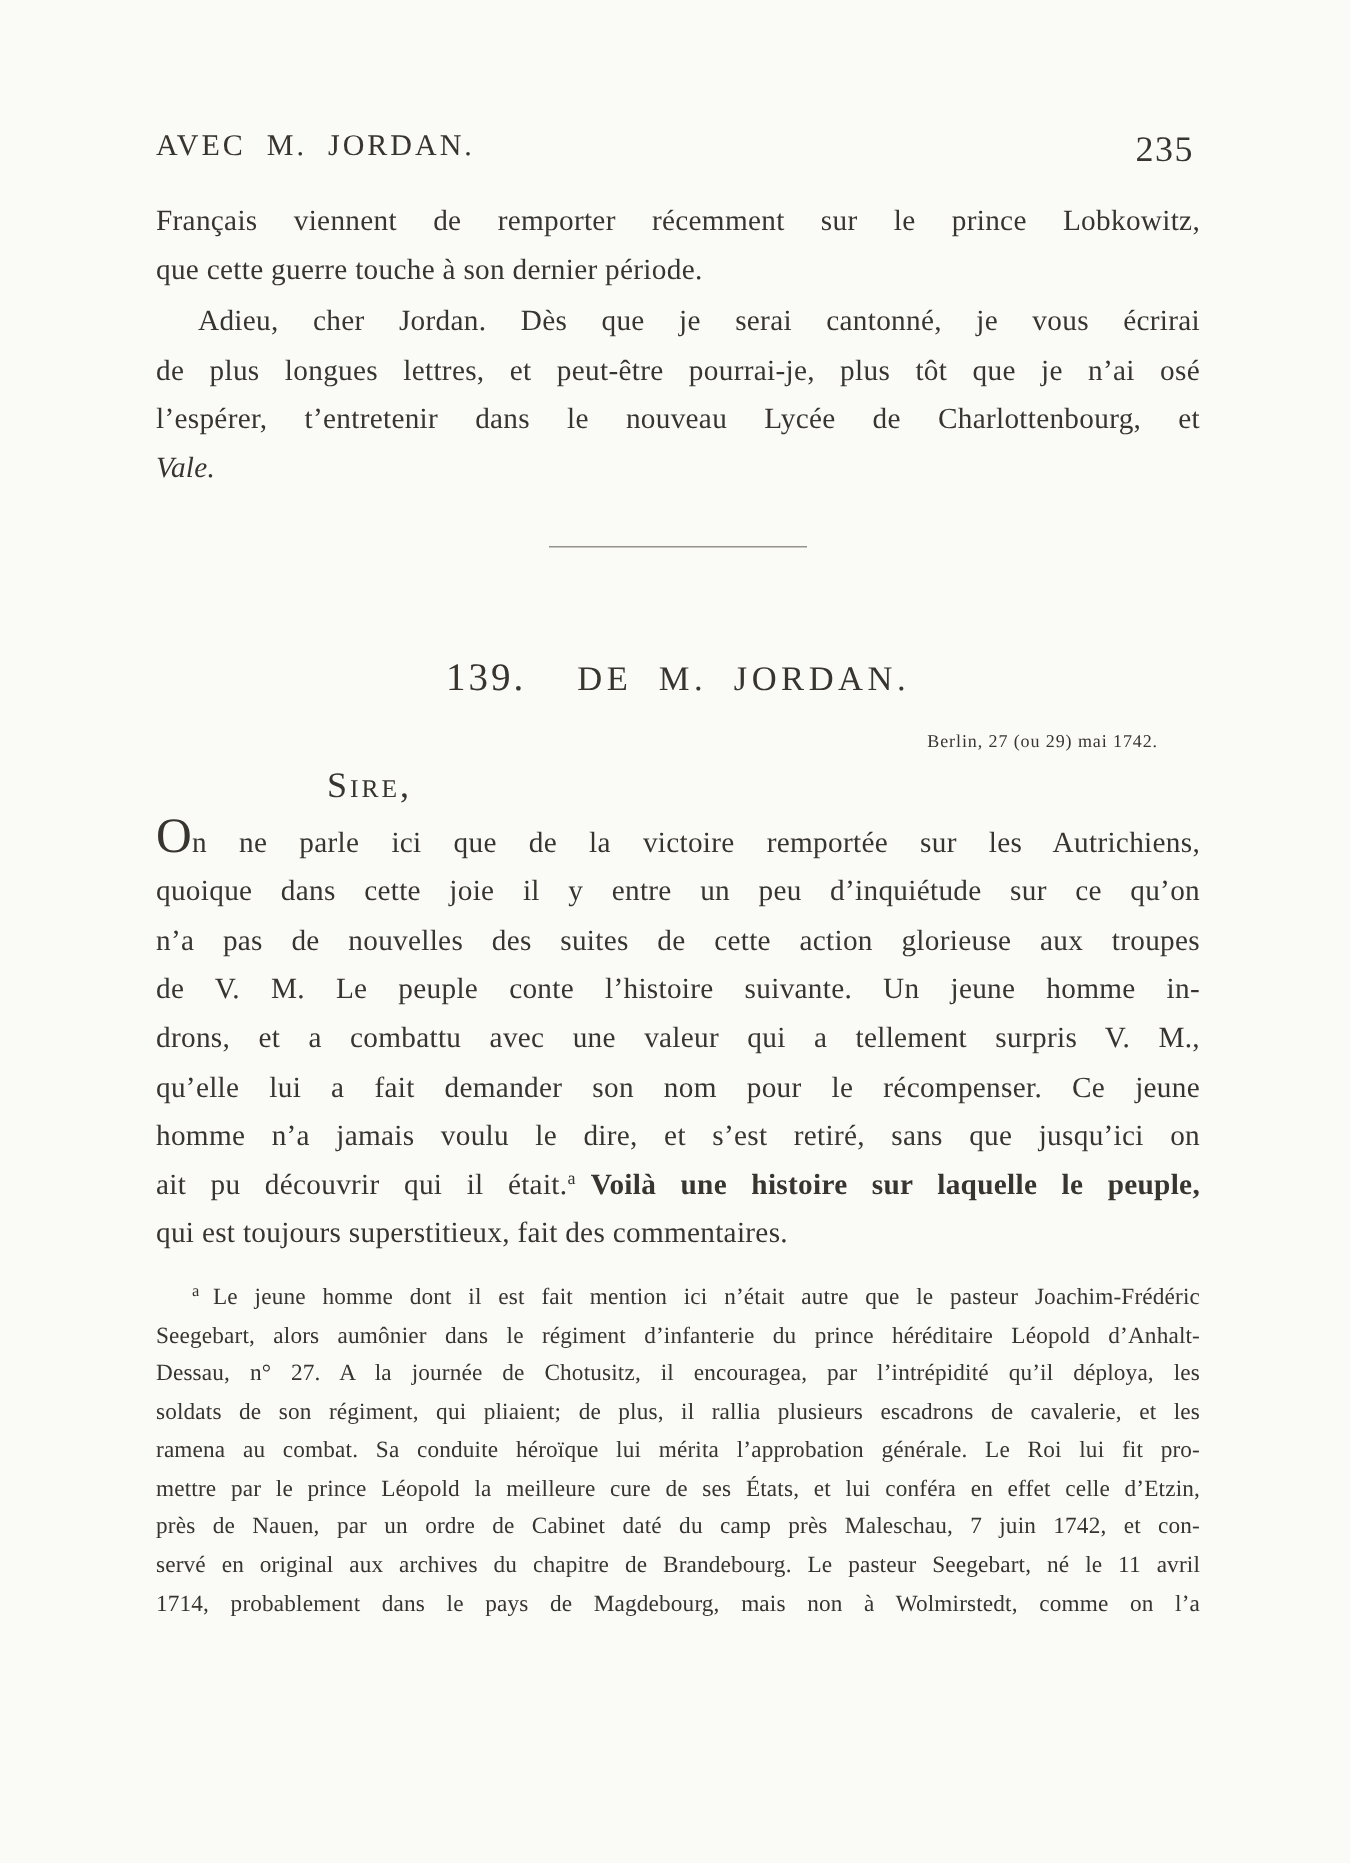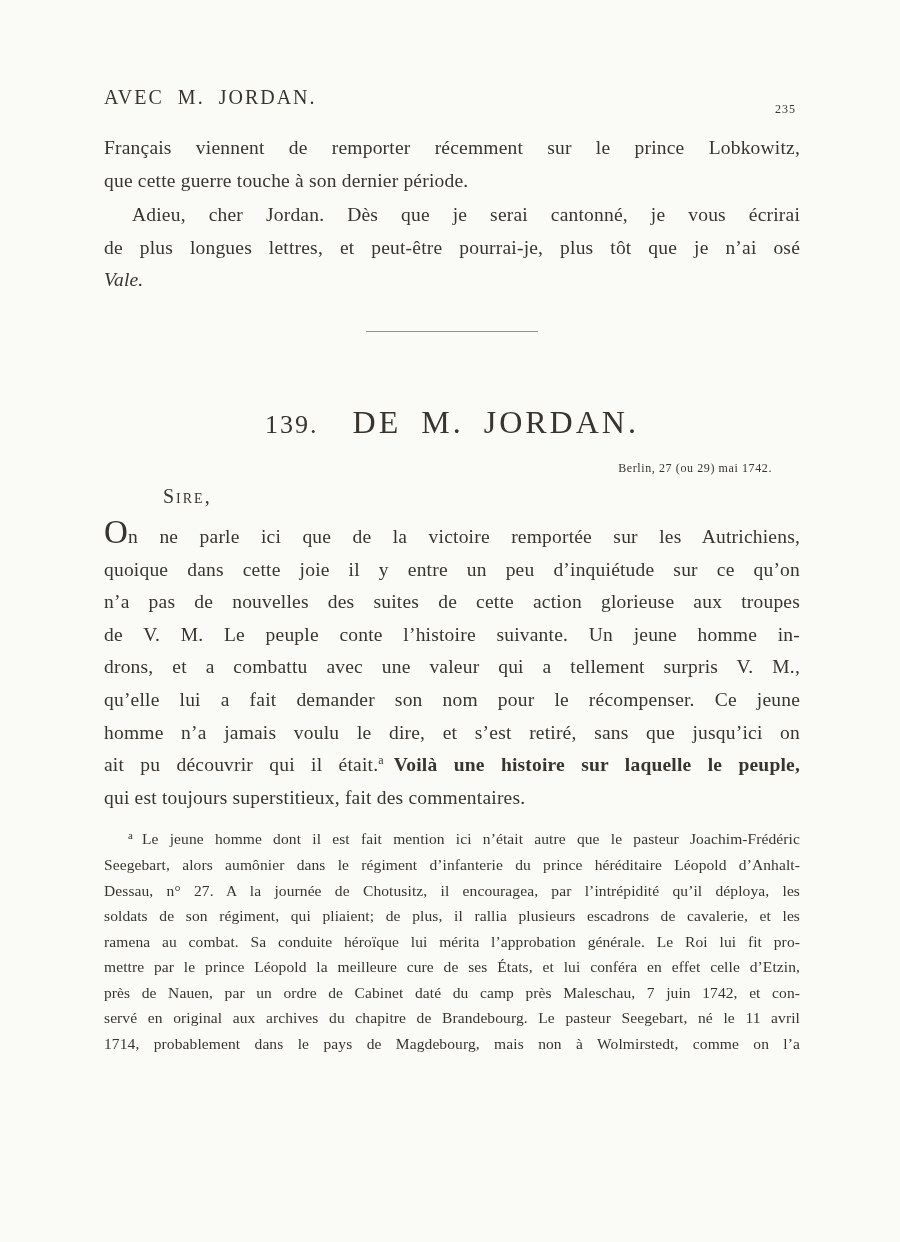--- a/index.html
+++ b/index.html
@@ -12,40 +12,40 @@
   }
   .page {
     box-sizing: border-box;
     width: 900px; height: 1242px;
     padding: 86px 100px 0 104px;
     position: relative;
   }
   
   .running-header { position: relative; text-align: left; height: 26px; }
   .header-title { font-size: 20px; letter-spacing: 2px; word-spacing: 7px; }
-  .page-number { position: absolute; right: 4px; top: 16px; font-size: 12px; letter-spacing: 1px; }
+  .page-number { position: absolute; right: 4px; top: 1px; font-size: 24px; letter-spacing: 1px; }
 
   
   .line { font-size: 19.5px; line-height: 32.6px; letter-spacing: 0.2px; white-space: normal; }
   .j { text-align: justify; text-align-last: justify; }
   .indent { text-indent: 28px; }
   .closing-line { font-style: italic; }
 
   .continuation { margin-top: 20px; }
   .farewell { margin-top: 2px; }
 
   .divider { width: 172px; height: 1px; background: #95928a; margin: 34px auto 0 auto; }
 
   
   .section-heading { margin-top: 72px; text-align: center; white-space: nowrap; }
   .section-number { font-size: 26px; letter-spacing: 2px; margin-right: 34px; }
-  .section-title { font-size: 32px; letter-spacing: 3px; word-spacing: 9px; }
+  .section-title { font-size: 23px; letter-spacing: 3px; word-spacing: 9px; }
 
   .dateline { margin-top: 20px; text-align: right; padding-right: 28px; font-size: 12px; letter-spacing: 0.6px; height: 22px; }
-  .salutation { margin-top: 2px; margin-left: 59px; font-size: 20px; font-variant: small-caps; letter-spacing: 2px; height: 26px; }
+  .salutation { margin-top: 2px; margin-left: 114px; font-size: 24px; font-variant: small-caps; letter-spacing: 2px; height: 26px; }
 
   .letter-body { margin-top: 5px; }
   .initial-cap { font-size: 33px; line-height: 32.6px; }
   sup.note-ref { font-size: 12px; line-height: 0; vertical-align: 7px; }
   .after-note { margin-left: 10px; font-weight: bold; }
 
   
   .footnote { margin-top: 12px; }
   .fn-line { font-size: 15.5px; line-height: 25.6px; letter-spacing: 0.1px; }
   .fn-line.j { text-align: justify; text-align-last: justify; }
@@ -62,20 +62,21 @@
   </div>
 
   <div class="continuation">
     <div class="line j">Français viennent de remporter récemment sur le prince Lobkowitz,</div>
     <div class="line">que cette guerre touche à son dernier période.</div>
   </div>
 
   <div class="farewell">
     <div class="line j indent">Adieu, cher Jordan.  Dès que je serai cantonné, je vous écrirai</div>
     <div class="line j">de plus longues lettres, et peut-être pourrai-je, plus tôt que je n’ai osé</div>
+    <div class="line j">l’espérer, t’entretenir dans le nouveau Lycée de Charlottenbourg, et</div>
     <div class="line closing-line">Vale.</div>
   </div>
 
   <div class="divider"></div>
 
   <div class="section-heading">
     <span class="section-number">139.</span><span class="section-title">DE M. JORDAN.</span>
   </div>
 
   <div class="dateline">Berlin, 27 (ou 29) mai 1742.</div>

